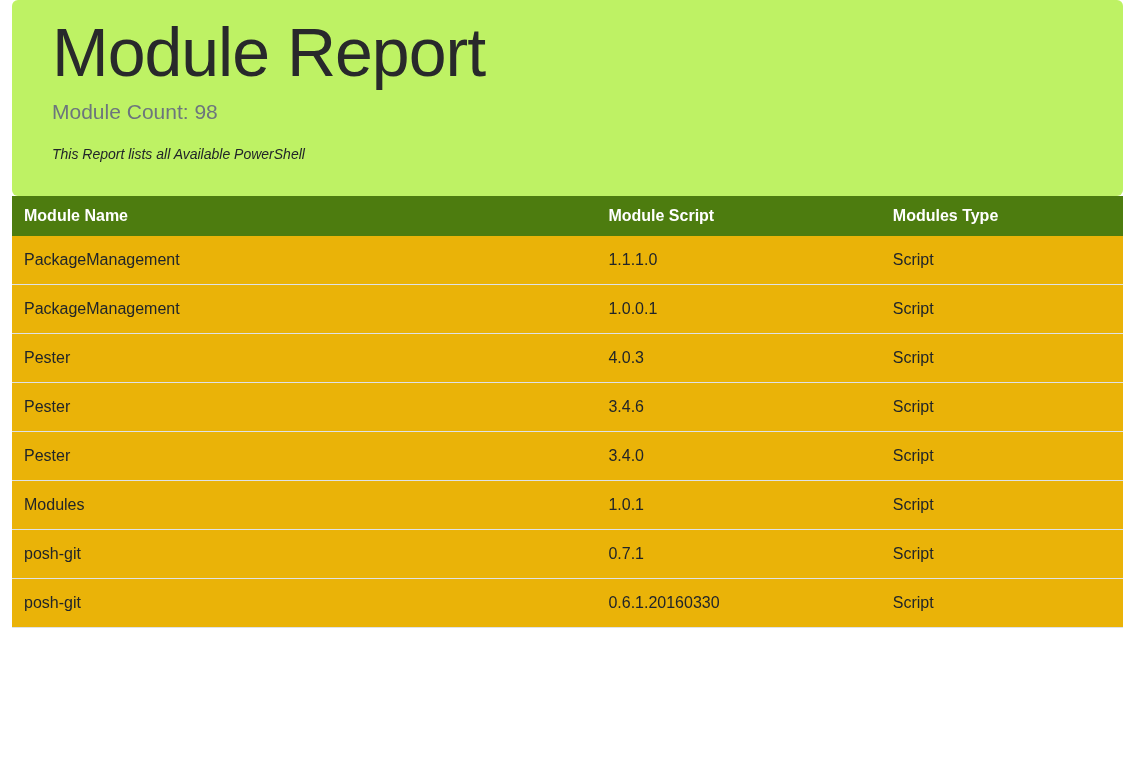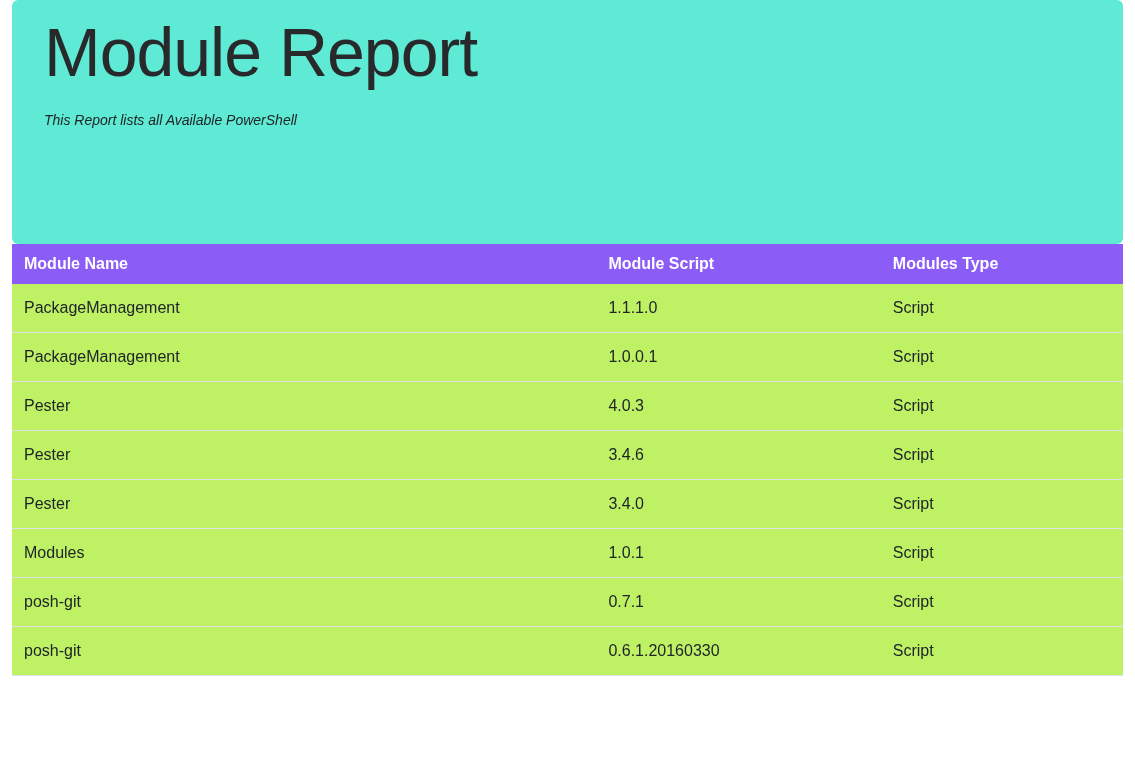--- a/index.html
+++ b/index.html
@@ -12,24 +12,24 @@
   .page {
     width: 1135px;
     height: 767px;
     box-sizing: border-box;
     padding: 0 12px;
     overflow: hidden;
   }
   
   .jumbotron {
     box-sizing: border-box;
-    height: 244px;
-    background: #5eead4;
+    height: 196px;
+    background: #bef264;
     border-radius: 6px;
-    padding: 12px 32px 32px 32px;
+    padding: 12px 32px 32px 40px;
   }
   .report-title {
     margin: 0;
     font-size: 68px;
     font-weight: 300;
     line-height: 1.18;
     color: #28292b;
     letter-spacing: -1px;
   }
   .report-subtitle {
@@ -53,33 +53,33 @@
     color: #1b1d1f;
     line-height: 1.2;
   }
   
   table.modules-table {
     width: 100%;
     border-collapse: collapse;
     font-size: 16px;
   }
   table.modules-table thead th {
-    background: #8b5cf6;
+    background: #4d7c0f;
     color: #ffffff;
     font-weight: 700;
     text-align: left;
     padding: 11px 12px;
     font-size: 16px;
   }
   table.modules-table td {
     padding: 12px 12px;
     border-top: 1px solid #dee2e6;
     color: #212529;
     line-height: 1.5;
-    background: #bef264;
+    background: #eab308;
   }
   table.modules-table tbody tr:first-child td {
     border-top: none;
   }
   table.modules-table tbody::after {
     content: "";
   }
   .table-bottom-border {
     border-bottom: 1px solid #dee2e6;
   }
@@ -87,20 +87,21 @@
   col.c-version { width: 25.6%; }
   col.c-type    { width: 21.8%; }
 </style>
 </head>
 <body>
 
 <div class="page">
 
   <div class="jumbotron">
     <h1 class="report-title">Module Report</h1>
+    <p class="report-subtitle">Module Count: 98</p>
     <p class="report-description">This Report lists all Available PowerShell</p>
   </div>
 
 
   <table class="modules-table table-bottom-border">
     <colgroup>
       <col class="c-name">
       <col class="c-version">
       <col class="c-type">
     </colgroup>

